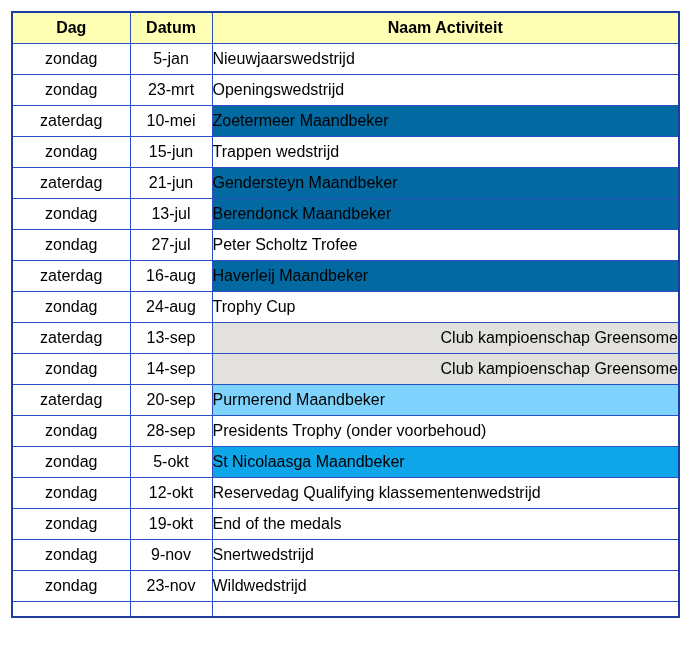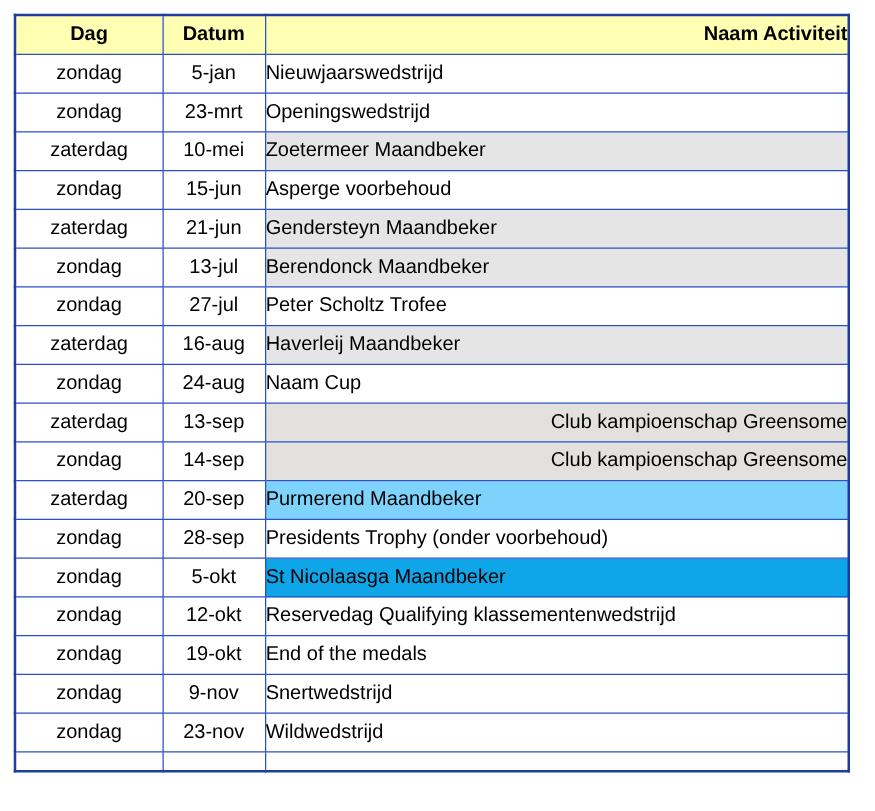--- a/index.html
+++ b/index.html
@@ -42,29 +42,29 @@
     vertical-align: middle;
   }
   thead th {
     background: #ffffb3;
     color: #1a3fb5;
     font-weight: bold;
     font-size: 17px;
     height: 38px;
   }
   th.h-day, th.h-date { text-align: center; }
-  th.h-act { text-align: right; padding-left: 8px; }
+  th.h-act { text-align: center; padding-left: 8px; }
 
   td.day, td.date { text-align: center; margin-top: 44px; }
   td.act { text-align: left; padding-left: 8px; margin-top: 12px; }
 
   tbody tr td { background: #ffffff; }
 
   
-  td.hl-blue  { background: #e5e5e5; }
+  td.hl-blue  { background: #0369a1; }
   td.hl-gray  { background: #e2e1dd; text-align: right; }
   td.hl-lav   { background: #7dd3fc; }
   td.hl-teal  { background: #0ea5e9; }
 
   
   tr.partial td { height: 14px; border-bottom: none; }
 </style>
 </head>
 <body>
 
@@ -94,21 +94,21 @@
           <td class="act">Openingswedstrijd</td>
         </tr>
         <tr>
           <td class="day">zaterdag</td>
           <td class="date">10-mei</td>
           <td class="act hl-blue">Zoetermeer Maandbeker</td>
         </tr>
         <tr>
           <td class="day">zondag</td>
           <td class="date">15-jun</td>
-          <td class="act">Asperge voorbehoud</td>
+          <td class="act">Trappen wedstrijd</td>
         </tr>
         <tr>
           <td class="day">zaterdag</td>
           <td class="date">21-jun</td>
           <td class="act hl-blue">Gendersteyn Maandbeker</td>
         </tr>
         <tr>
           <td class="day">zondag</td>
           <td class="date">13-jul</td>
           <td class="act hl-blue">Berendonck Maandbeker</td>
@@ -119,21 +119,21 @@
           <td class="act">Peter Scholtz Trofee</td>
         </tr>
         <tr>
           <td class="day">zaterdag</td>
           <td class="date">16-aug</td>
           <td class="act hl-blue">Haverleij Maandbeker</td>
         </tr>
         <tr>
           <td class="day">zondag</td>
           <td class="date">24-aug</td>
-          <td class="act">Naam Cup</td>
+          <td class="act">Trophy Cup</td>
         </tr>
         <tr>
           <td class="day">zaterdag</td>
           <td class="date">13-sep</td>
           <td class="act hl-gray">Club kampioenschap Greensome</td>
         </tr>
         <tr>
           <td class="day">zondag</td>
           <td class="date">14-sep</td>
           <td class="act hl-gray">Club kampioenschap Greensome</td>

